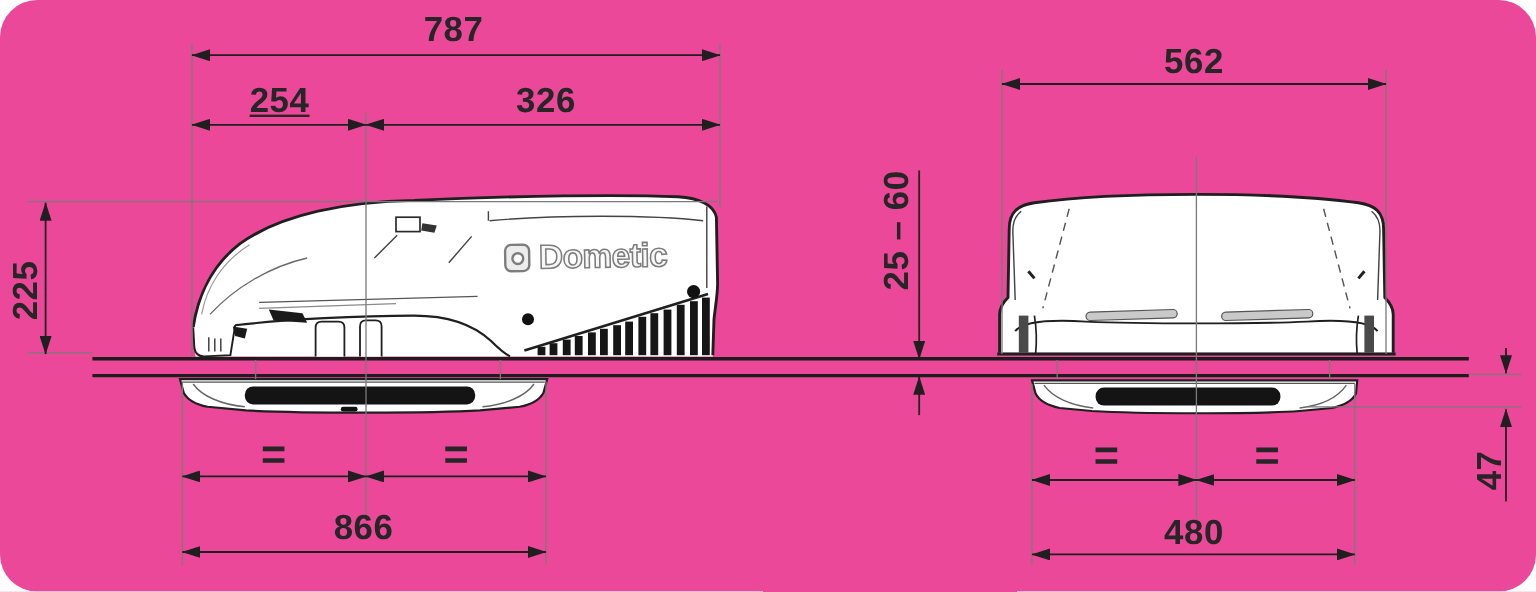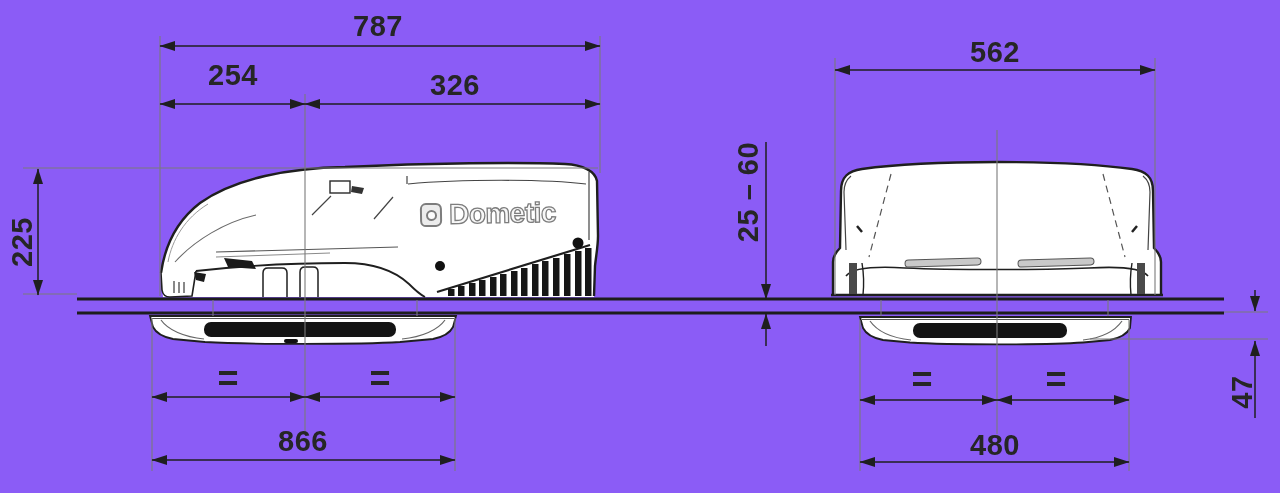--- a/index.html
+++ b/index.html
@@ -1,18 +1,19 @@
 <!DOCTYPE html>
 <html><head>
 <meta charset="utf-8">
 <style>
   html,body{margin:0;padding:0;background:#fff;}
   #stage{
-    position:relative;width:1280px;height:493px;background:#8b5cf6;overflow:hidden;
+    position:relative;width:1280px;height:493px;background:#ec4899;overflow:hidden;
     font-family:"Liberation Sans",sans-serif;
+    border-radius:31px;
   }
   #drawing{position:absolute;left:0;top:0;}
   .lbl{
     position:absolute;font:700 29px "Liberation Sans",sans-serif;color:#262626;
     white-space:nowrap;transform:translate(-50%,-50%);letter-spacing:0.5px;
   }
   .lbl.rot{transform:translate(-50%,-50%) rotate(-90deg);}
   .eq{
     position:absolute;font:700 36px "Liberation Sans",sans-serif;color:#262626;
     transform:translate(-50%,-50%);
@@ -187,21 +188,21 @@
       <path d="M997,400 H1129" marker-start="url(#arr)" marker-end="url(#arr)"></path>
       <path d="M860,462 H1129" marker-start="url(#arr)" marker-end="url(#arr)"></path>
       <path d="M766,142 V299" marker-end="url(#arr)"></path>
       <path d="M766,346 V314" marker-end="url(#arr)"></path>
       <path d="M1255,290 V311" marker-end="url(#arr)"></path>
       <path d="M1255,418 V341" marker-end="url(#arr)"></path>
     </g>
   </svg>
 
   <div class="lbl" style="left:378px;top:26px;">787</div>
-  <div class="lbl" style="left:233px;top:75px;">254</div>
+  <div class="lbl" style="left:233px;top:85px;text-decoration:underline;">254</div>
   <div class="lbl" style="left:455px;top:85px;">326</div>
   <div class="lbl rot" style="left:22px;top:242px;">225</div>
   <div class="lbl" style="left:303px;top:441px;">866</div>
   <div class="lbl" style="left:995px;top:52px;">562</div>
   <div class="lbl rot" style="left:748px;top:192px;">25 – 60</div>
   <div class="lbl" style="left:995px;top:445px;">480</div>
   <div class="lbl rot" style="left:1242px;top:392px;">47</div>
 
   <span class="eq" style="left:228px;top:379px;">=</span>
   <span class="eq" style="left:380px;top:379px;">=</span>

